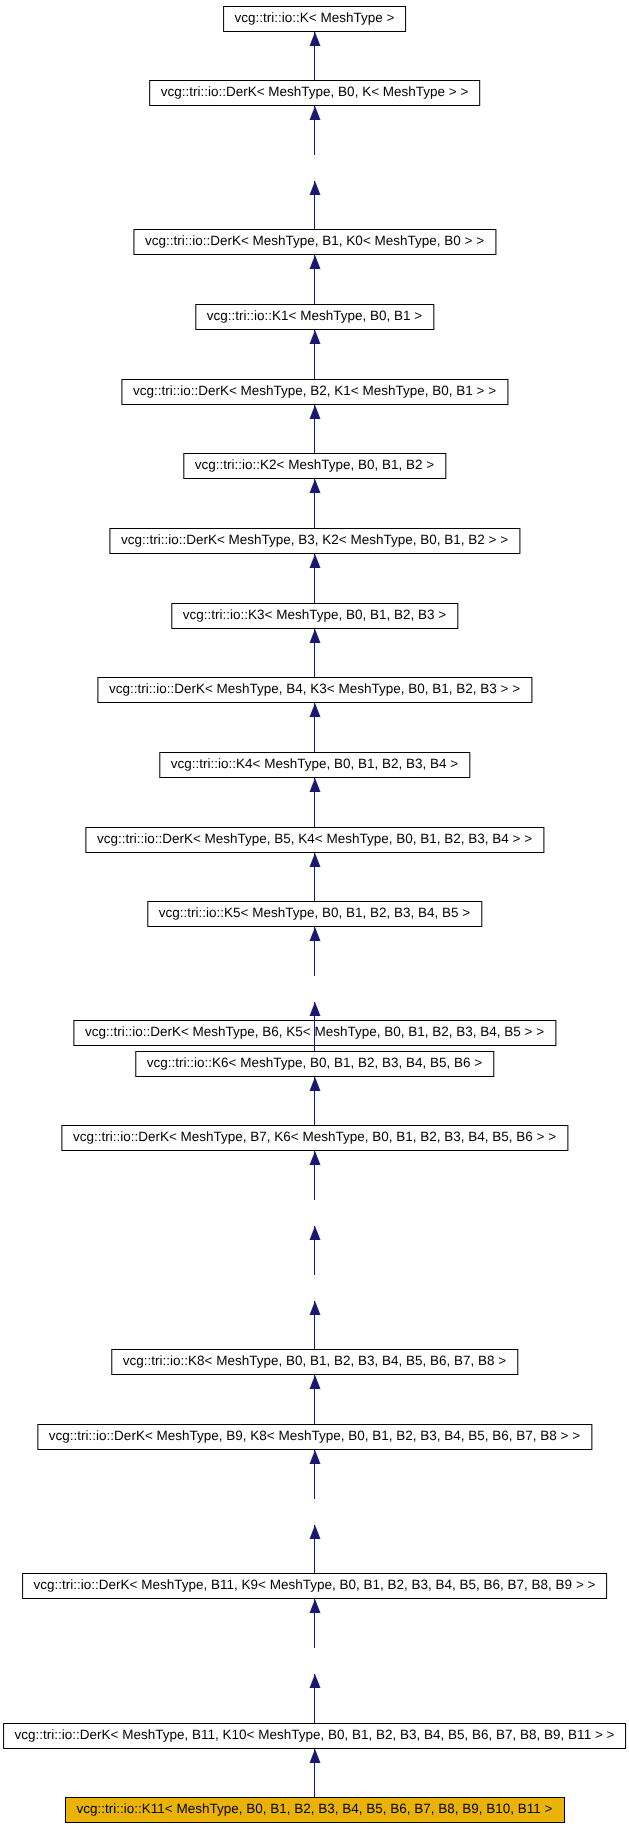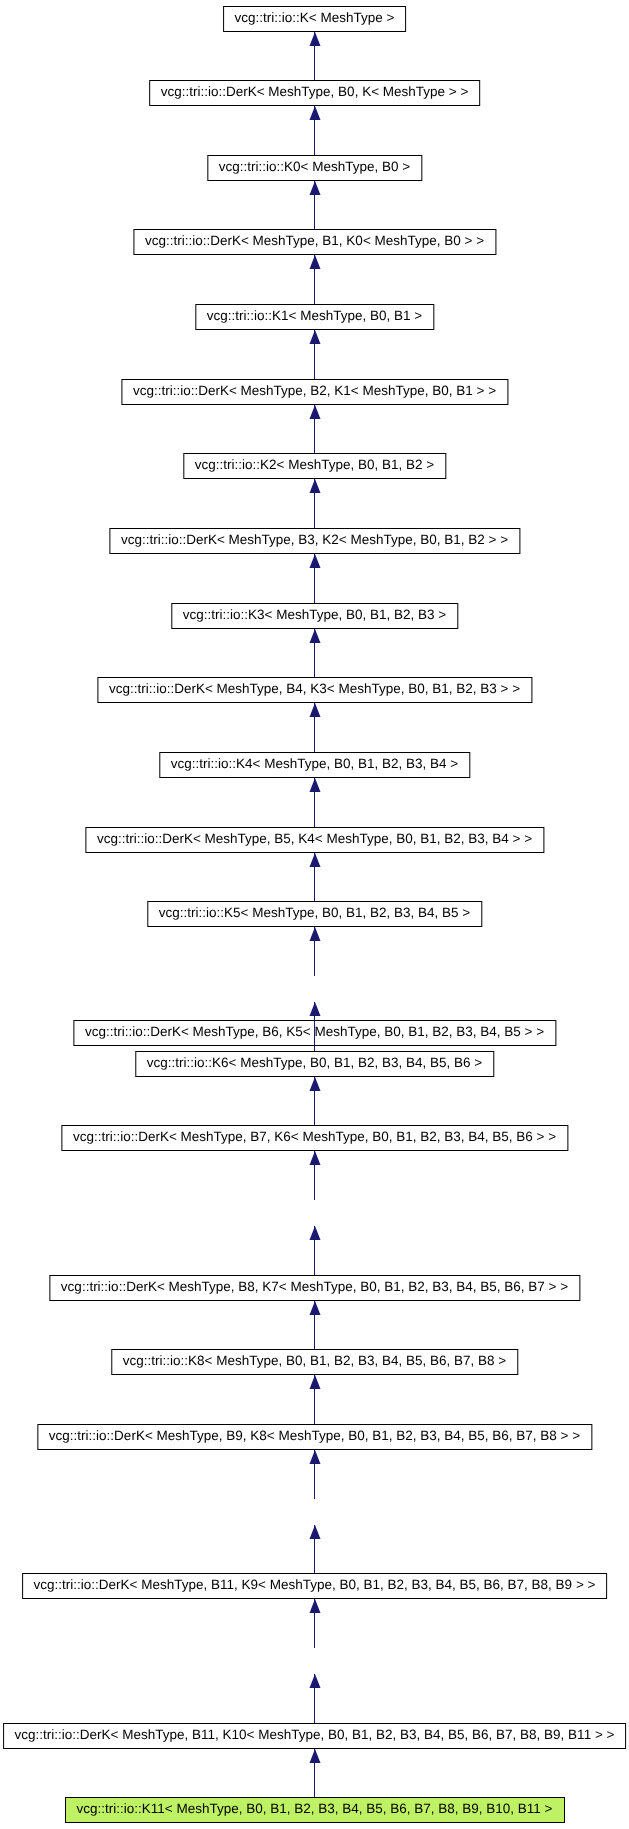--- a/index.html
+++ b/index.html
@@ -3,21 +3,21 @@
 <meta charset="utf-8">
 <title>Inheritance diagram</title>
 <style>
 html,body{margin:0;padding:0;background:#fff;}
 body{font-family:"Liberation Sans",sans-serif;width:629px;height:1829px;overflow:hidden;
  text-rendering:geometricPrecision;-webkit-text-size-adjust:100%;}
 #graph{position:relative;width:629px;height:1617px;background:#fff;}
 .node{position:absolute;left:50%;transform:translateX(-50%);
  box-sizing:content-box;height:24px;line-height:24px;padding:0 11px;
  border:1px solid #000;background:#fff;white-space:nowrap;}
-.node.is-highlighted{background:#bef264;}
+.node.is-highlighted{background:#eab308;}
 .node-label{display:inline-block;position:relative;top:-1px;
  font-size:13.5px;color:#000;letter-spacing:0;}
 .edge{position:absolute;left:314.5px;width:0;height:0;}
 .edge-line{position:absolute;left:-0.6px;top:0;width:1.2px;display:block;background:#191970;}
 .edge-arrow{position:absolute;left:-6px;top:0;display:block;overflow:visible;}
 .edge-arrow polygon{fill:#191970;}
 </style>
 </head>
 <body>
 
@@ -29,21 +29,20 @@
         <polygon points="6,0 0.5,14.1 11.5,14.1"></polygon>
       </svg>
     </div>
   <div class="node" style="top:80.16px"><span class="node-label">vcg::tri::io::DerK&lt; MeshType, B0, K&lt; MeshType &gt; &gt;</span></div>
   <div class="edge" style="top:106.16px">
       <i class="edge-line" style="height:48.66px"></i>
       <svg class="edge-arrow" width="12" height="15" viewBox="0 0 12 15">
         <polygon points="6,0 0.5,14.1 11.5,14.1"></polygon>
       </svg>
     </div>
-  <div class="node" style="top:154.82px"><span class="node-label">vcg::tri::io::K0&lt; MeshType, B0 &gt;</span></div>
   <div class="edge" style="top:180.82px">
       <i class="edge-line" style="height:48.66px"></i>
       <svg class="edge-arrow" width="12" height="15" viewBox="0 0 12 15">
         <polygon points="6,0 0.5,14.1 11.5,14.1"></polygon>
       </svg>
     </div>
   <div class="node" style="top:229.48px"><span class="node-label">vcg::tri::io::DerK&lt; MeshType, B1, K0&lt; MeshType, B0 &gt; &gt;</span></div>
   <div class="edge" style="top:255.48px">
       <i class="edge-line" style="height:48.66px"></i>
       <svg class="edge-arrow" width="12" height="15" viewBox="0 0 12 15">
@@ -133,21 +132,20 @@
       <svg class="edge-arrow" width="12" height="15" viewBox="0 0 12 15">
         <polygon points="6,0 0.5,14.1 11.5,14.1"></polygon>
       </svg>
     </div>
   <div class="edge" style="top:1226.06px">
       <i class="edge-line" style="height:48.66px"></i>
       <svg class="edge-arrow" width="12" height="15" viewBox="0 0 12 15">
         <polygon points="6,0 0.5,14.1 11.5,14.1"></polygon>
       </svg>
     </div>
-  <div class="node" style="top:1274.72px"><span class="node-label">vcg::tri::io::DerK&lt; MeshType, B8, K7&lt; MeshType, B0, B1, B2, B3, B4, B5, B6, B7 &gt; &gt;</span></div>
   <div class="edge" style="top:1300.72px">
       <i class="edge-line" style="height:48.66px"></i>
       <svg class="edge-arrow" width="12" height="15" viewBox="0 0 12 15">
         <polygon points="6,0 0.5,14.1 11.5,14.1"></polygon>
       </svg>
     </div>
   <div class="node" style="top:1349.38px"><span class="node-label">vcg::tri::io::K8&lt; MeshType, B0, B1, B2, B3, B4, B5, B6, B7, B8 &gt;</span></div>
   <div class="edge" style="top:1375.38px">
       <i class="edge-line" style="height:48.66px"></i>
       <svg class="edge-arrow" width="12" height="15" viewBox="0 0 12 15">

